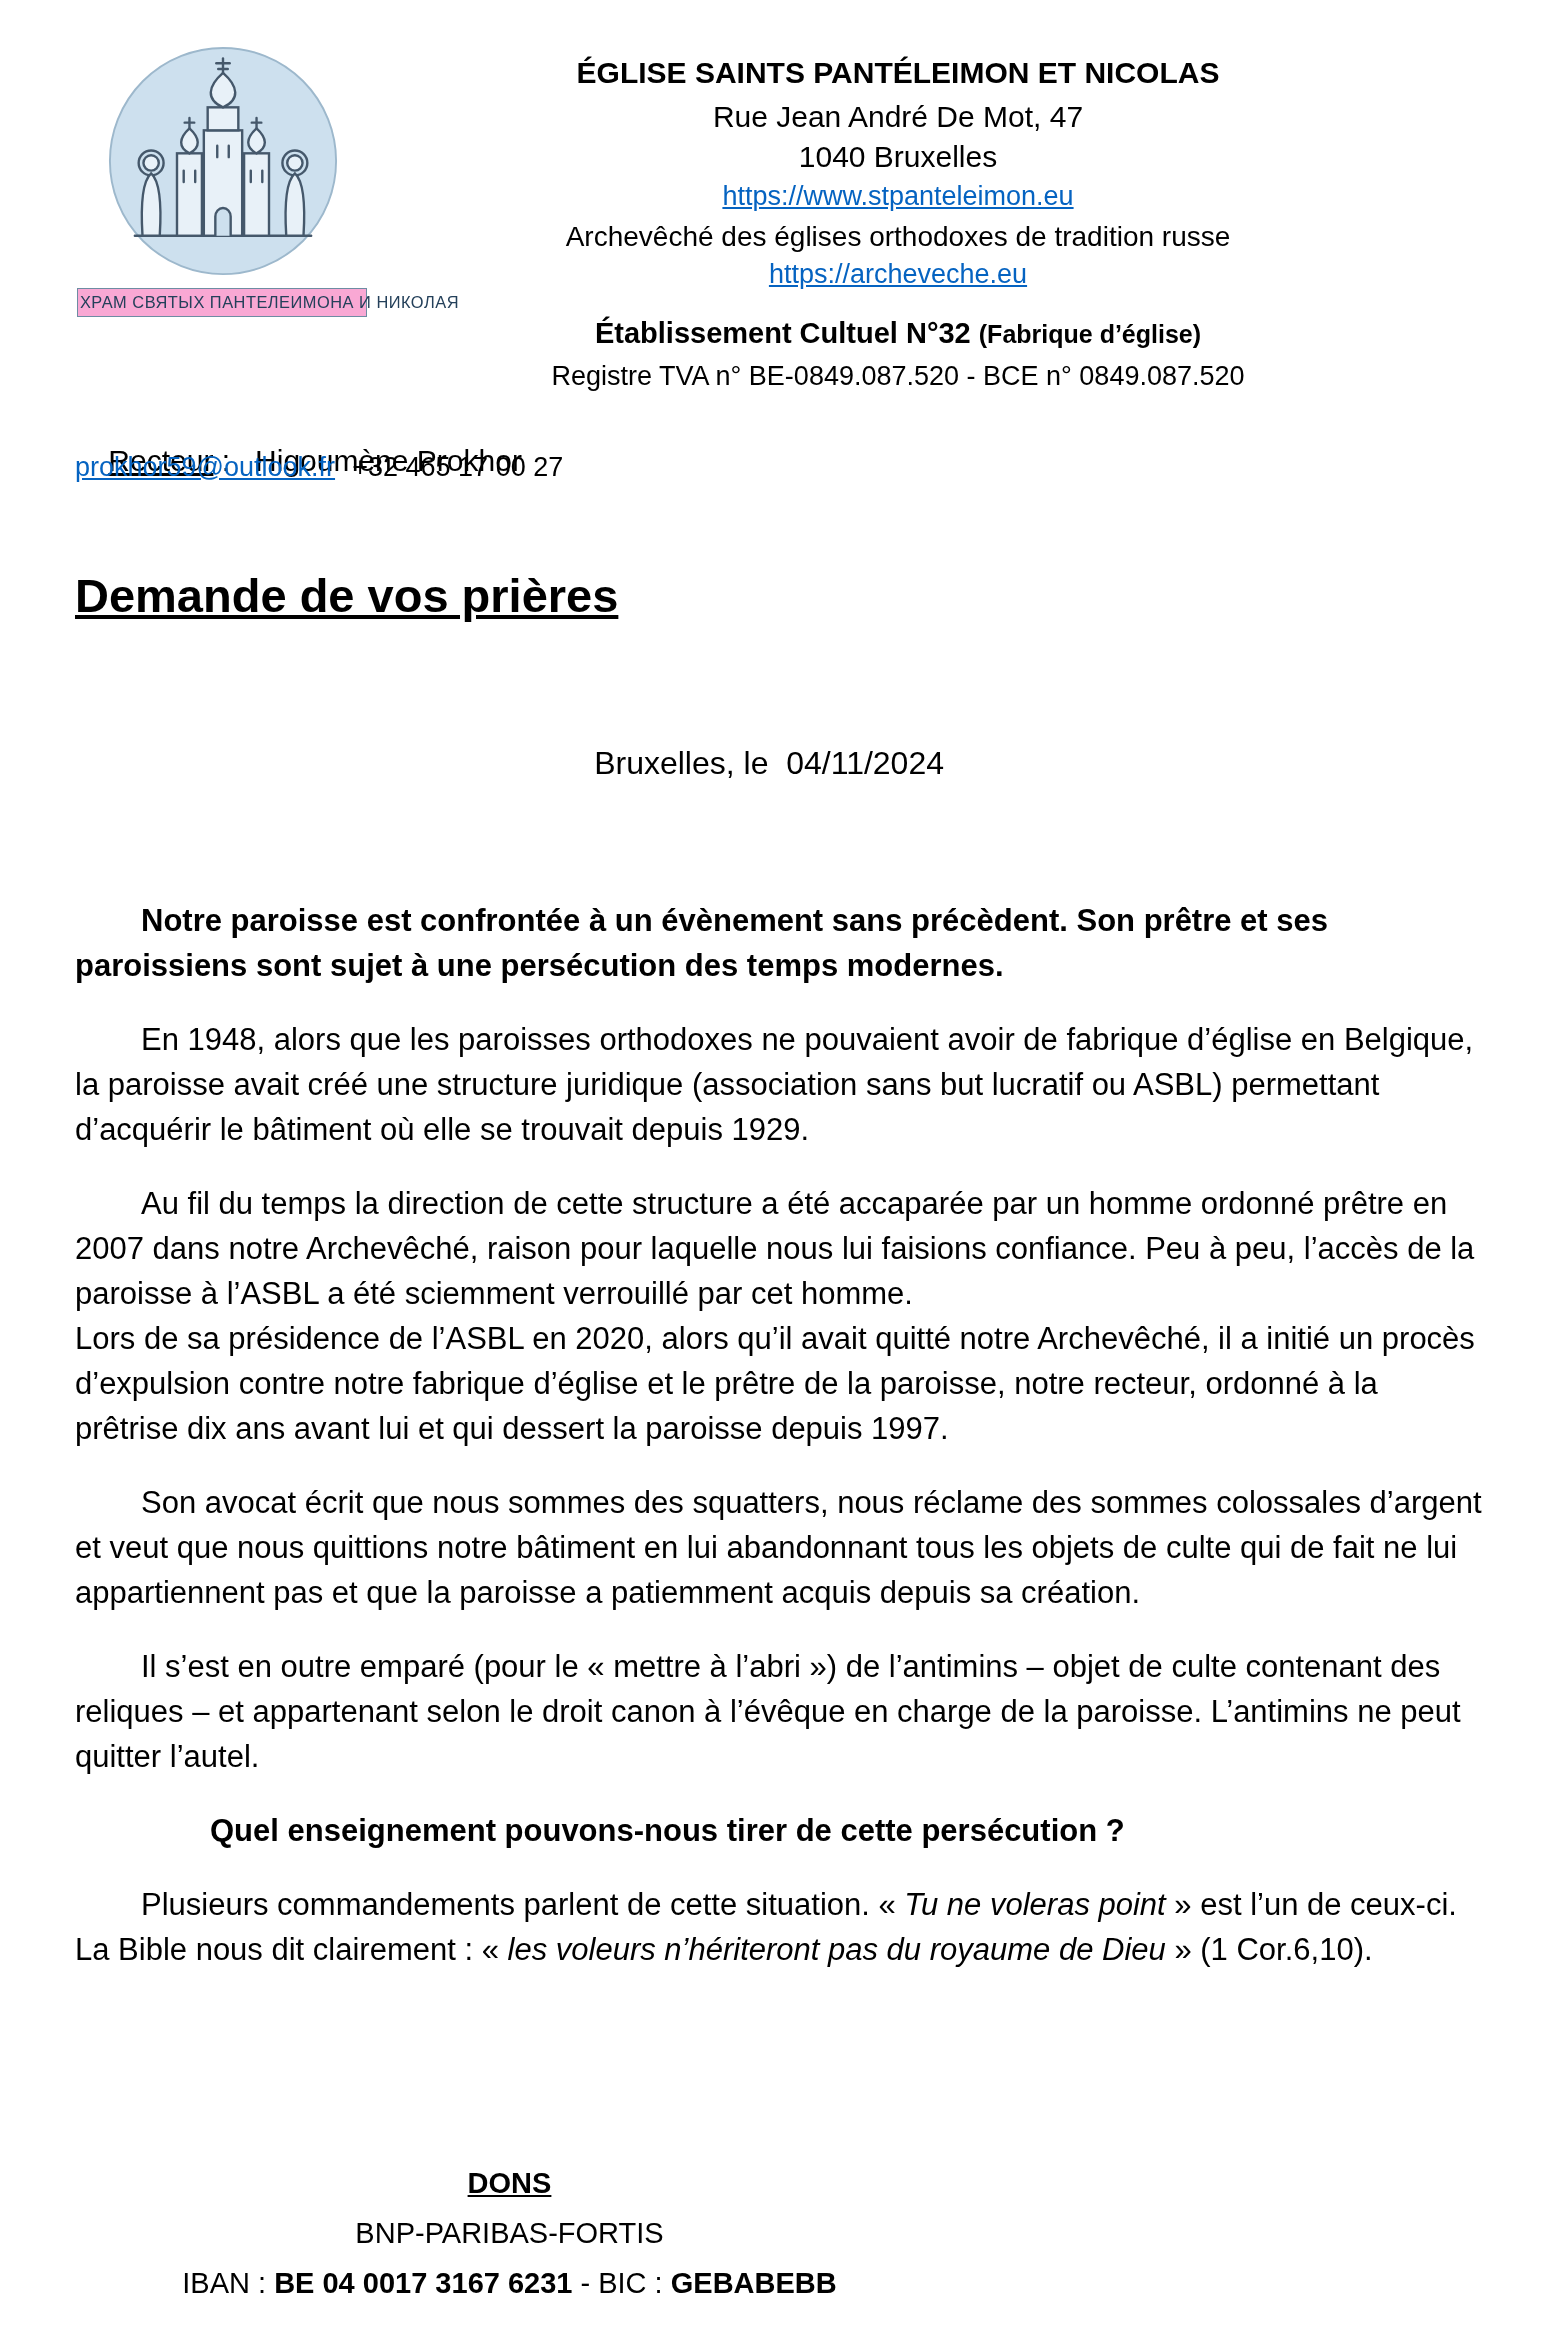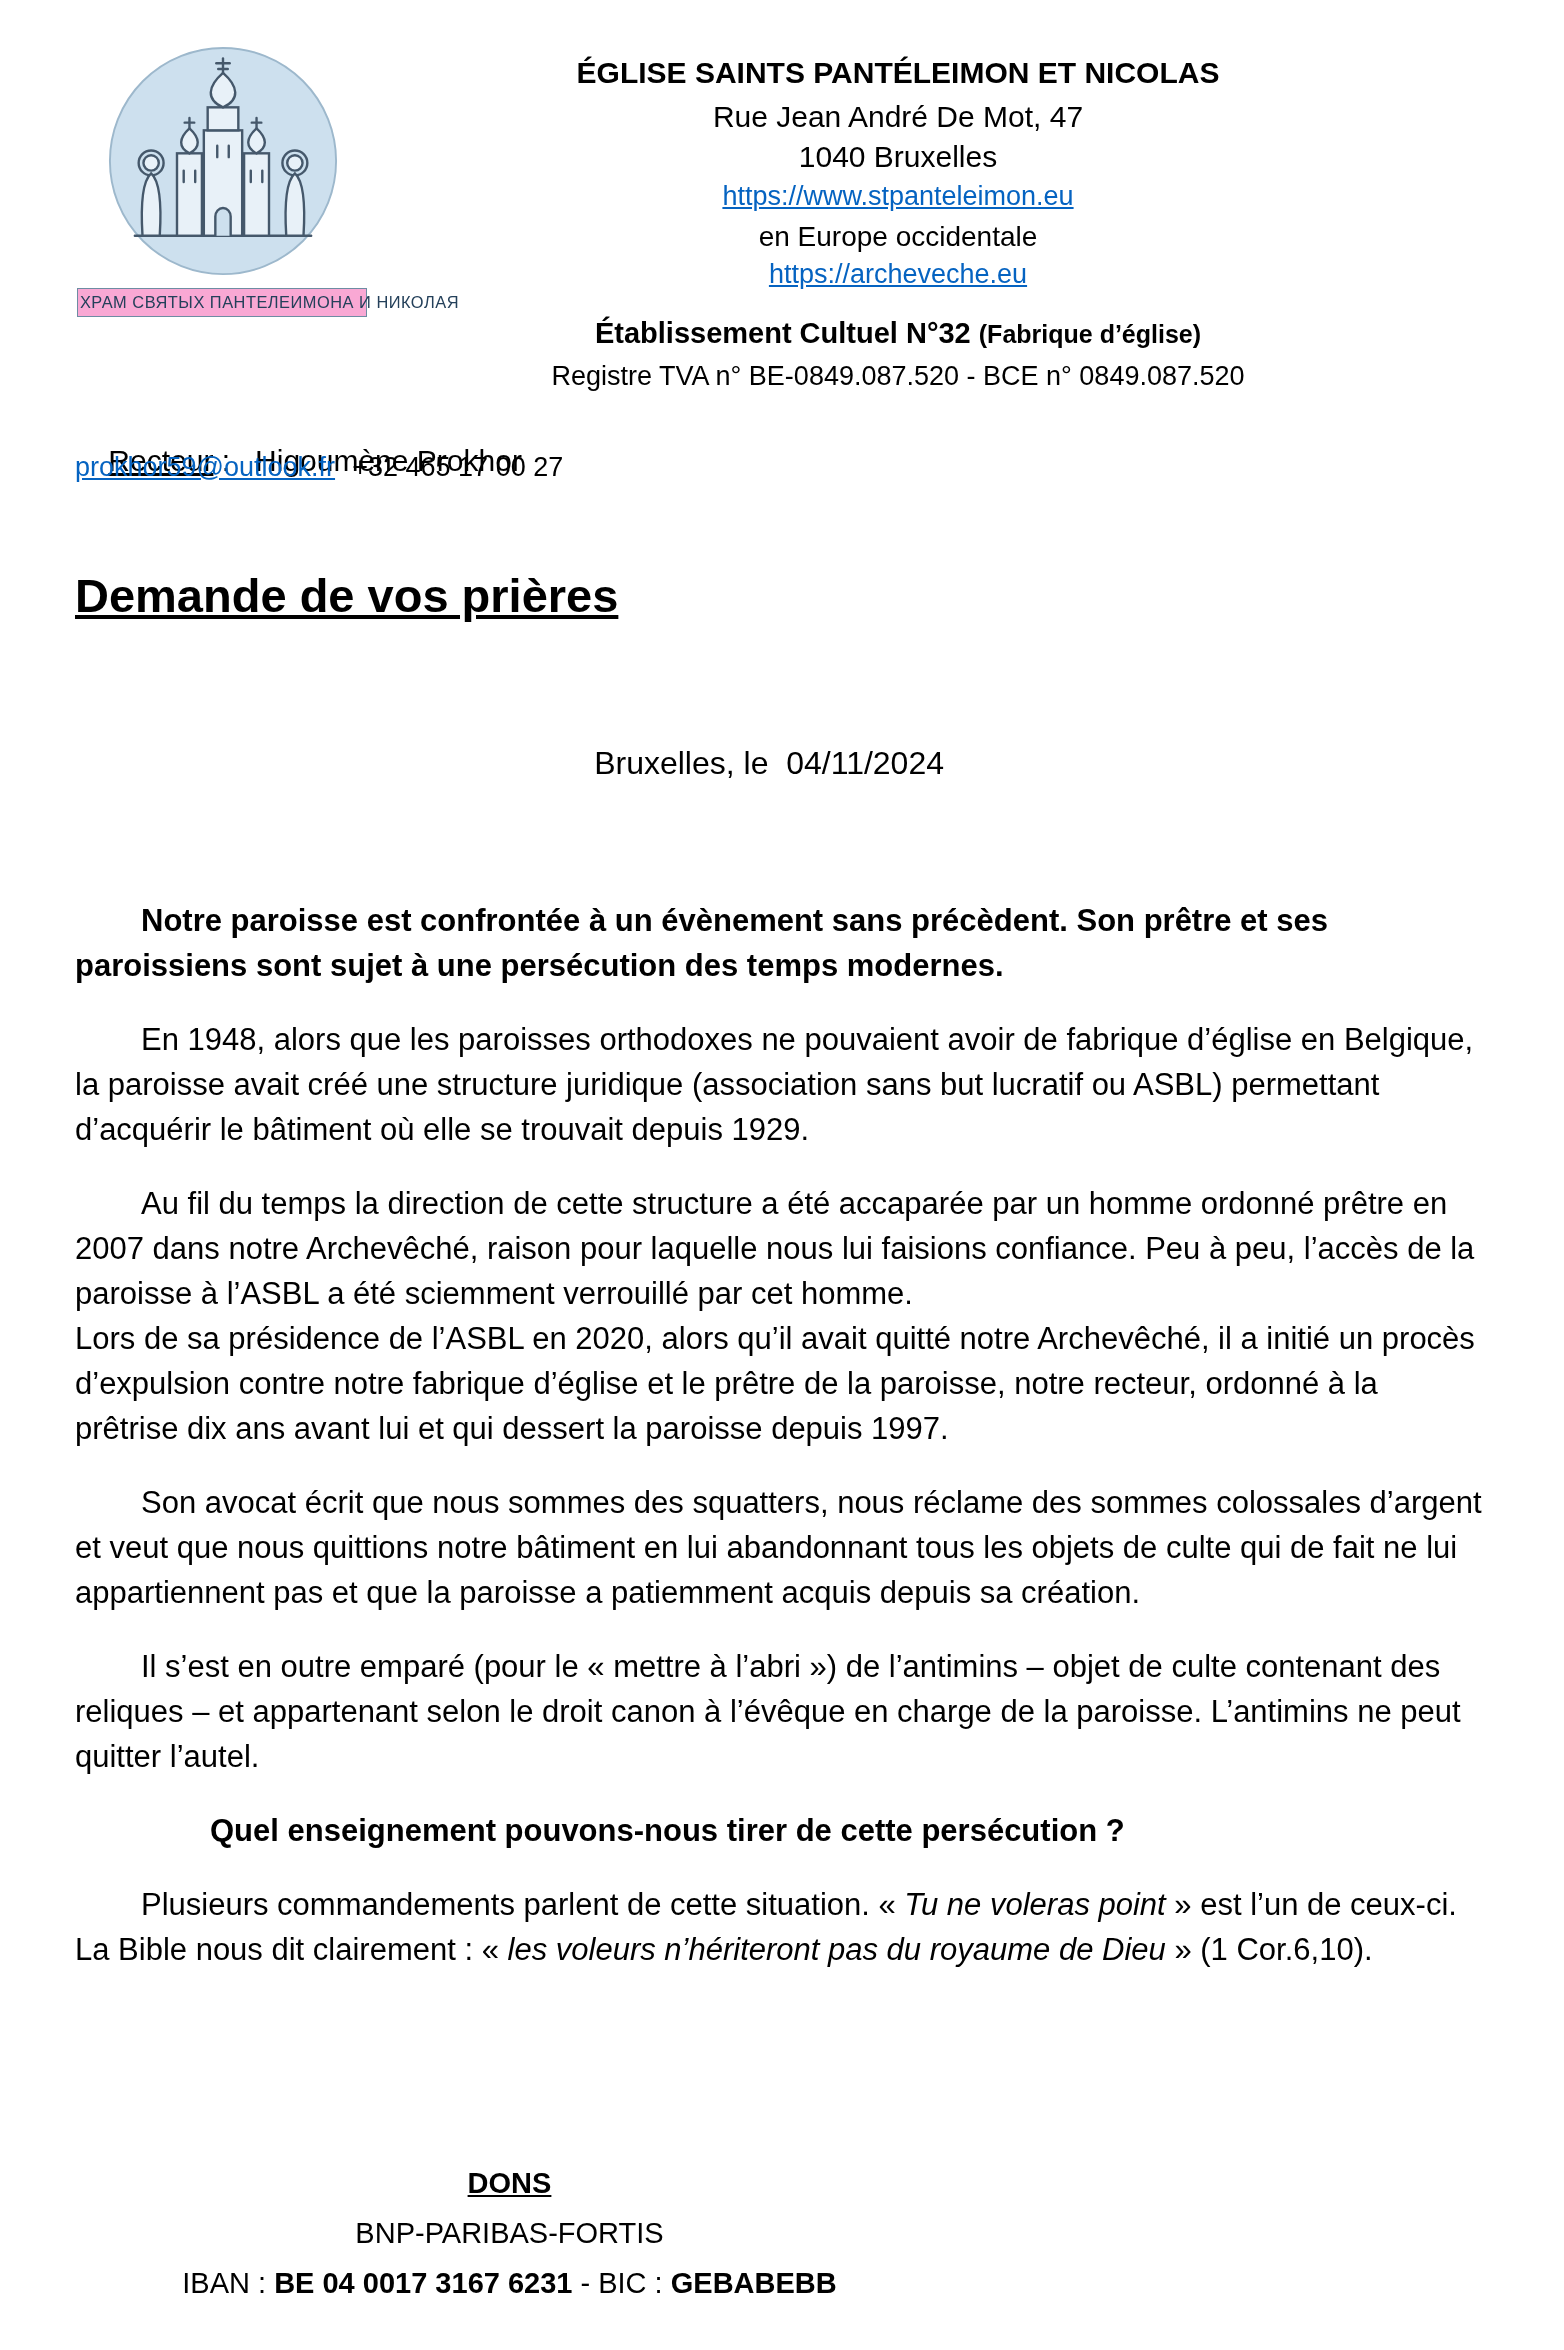--- a/index.html
+++ b/index.html
@@ -116,21 +116,21 @@
   <div class="contact-line">
     <a class="link">prokhor59@outlook.fr</a>
     <span class="phone">+32 465 17 00 27</span>
   </div>
 
   <div class="org-block">
     <div class="org-name">ÉGLISE SAINTS PANTÉLEIMON ET NICOLAS</div>
     <div class="org-addr">Rue Jean André De Mot, 47</div>
     <div class="org-addr">1040 Bruxelles</div>
     <div><a class="link org-link">https://www.stpanteleimon.eu</a></div>
-    <div class="org-desc">en Europe occidentale</div>
+    <div class="org-desc">Archevêché des églises orthodoxes de tradition russe</div>
     <div><a class="link org-link org-link2">https://archeveche.eu</a></div>
     <div class="org-etab">
       <span>Établissement Cultuel N°32</span>
       <span class="etab-paren">(Fabrique d’église)</span>
     </div>
     <div class="org-reg">Registre TVA n° BE-0849.087.520 - BCE n° 0849.087.520</div>
   </div>
 
   <h1 class="title">Demande de vos prières</h1>
   <div class="dateline">Bruxelles, le  04/11/2024</div>

